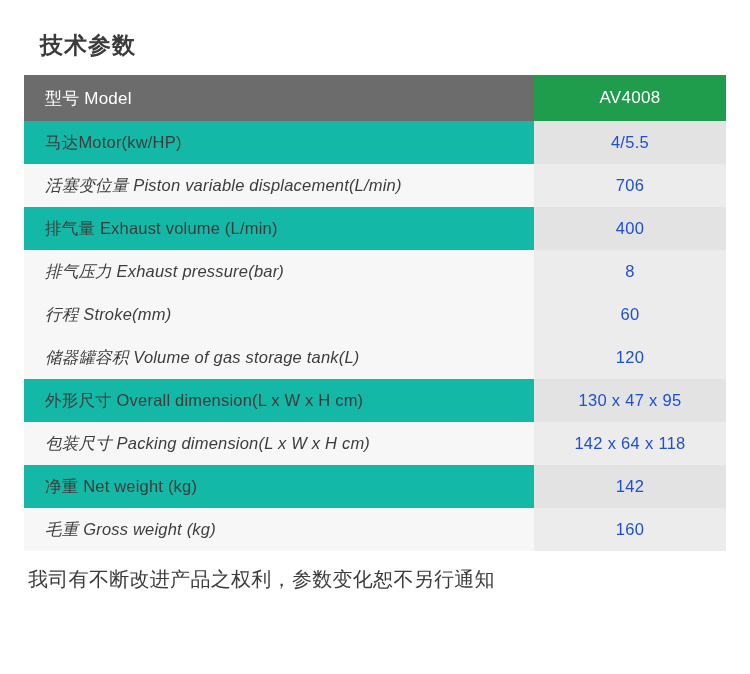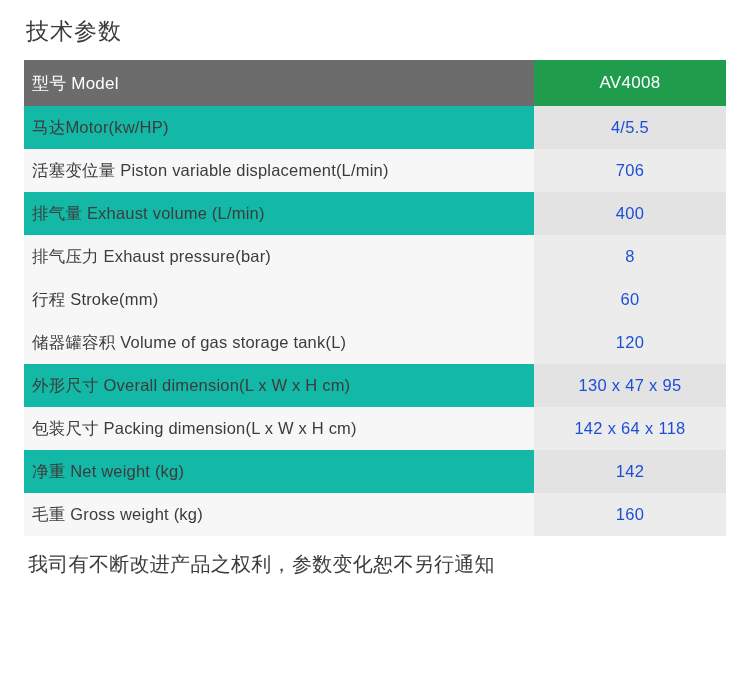--- a/index.html
+++ b/index.html
@@ -19,38 +19,37 @@
     height: 674px;
     position: relative;
     box-sizing: border-box;
     padding: 0 24px;
   }
   .title {
     font-size: 23px;
     color: #3b3b3b;
     letter-spacing: 1px;
     padding-top: 16px;
-    padding-bottom: 13px;
     padding-left: 2px;
-    font-weight: normal;
-    margin: 0;
+    font-weight: bold;
+    margin: 14px;
   }
   table.spec {
     width: 702px;
     border-collapse: collapse;
     table-layout: fixed;
   }
   table.spec td {
     height: 41px;
     vertical-align: middle;
     font-size: 16.5px;
     font-weight: normal;
   }
   td.label {
-    padding-left: 8px;
+    padding-left: 21px;
     color: #3c3c3c;
     letter-spacing: 0.2px;
   }
   td.value {
     text-align: center;
     color: #1d4ed8;
     width: 190px;
     letter-spacing: 0.3px;
   }
   tr.header td {
@@ -59,21 +58,21 @@
     font-size: 17px;
   }
   tr.header td.label {
     background: #6c6c6c;
   }
   tr.header td.value {
     background: #1f9d4d;
   }
   tr.odd td.label { background: #14b8a6; }
   tr.odd td.value { background: #e3e3e3; }
-  tr.even td.label { background: #f7f7f7; }
+  tr.even td.label { background: #f7f7f7; font-style: italic; }
   tr.even td.value { background: #ececec; }
   .footnote {
     font-size: 20px;
     color: #3c3c3c;
     padding-top: 15px;
     padding-left: 4px;
     letter-spacing: 0.3px;
   }
 </style>
 </head>

